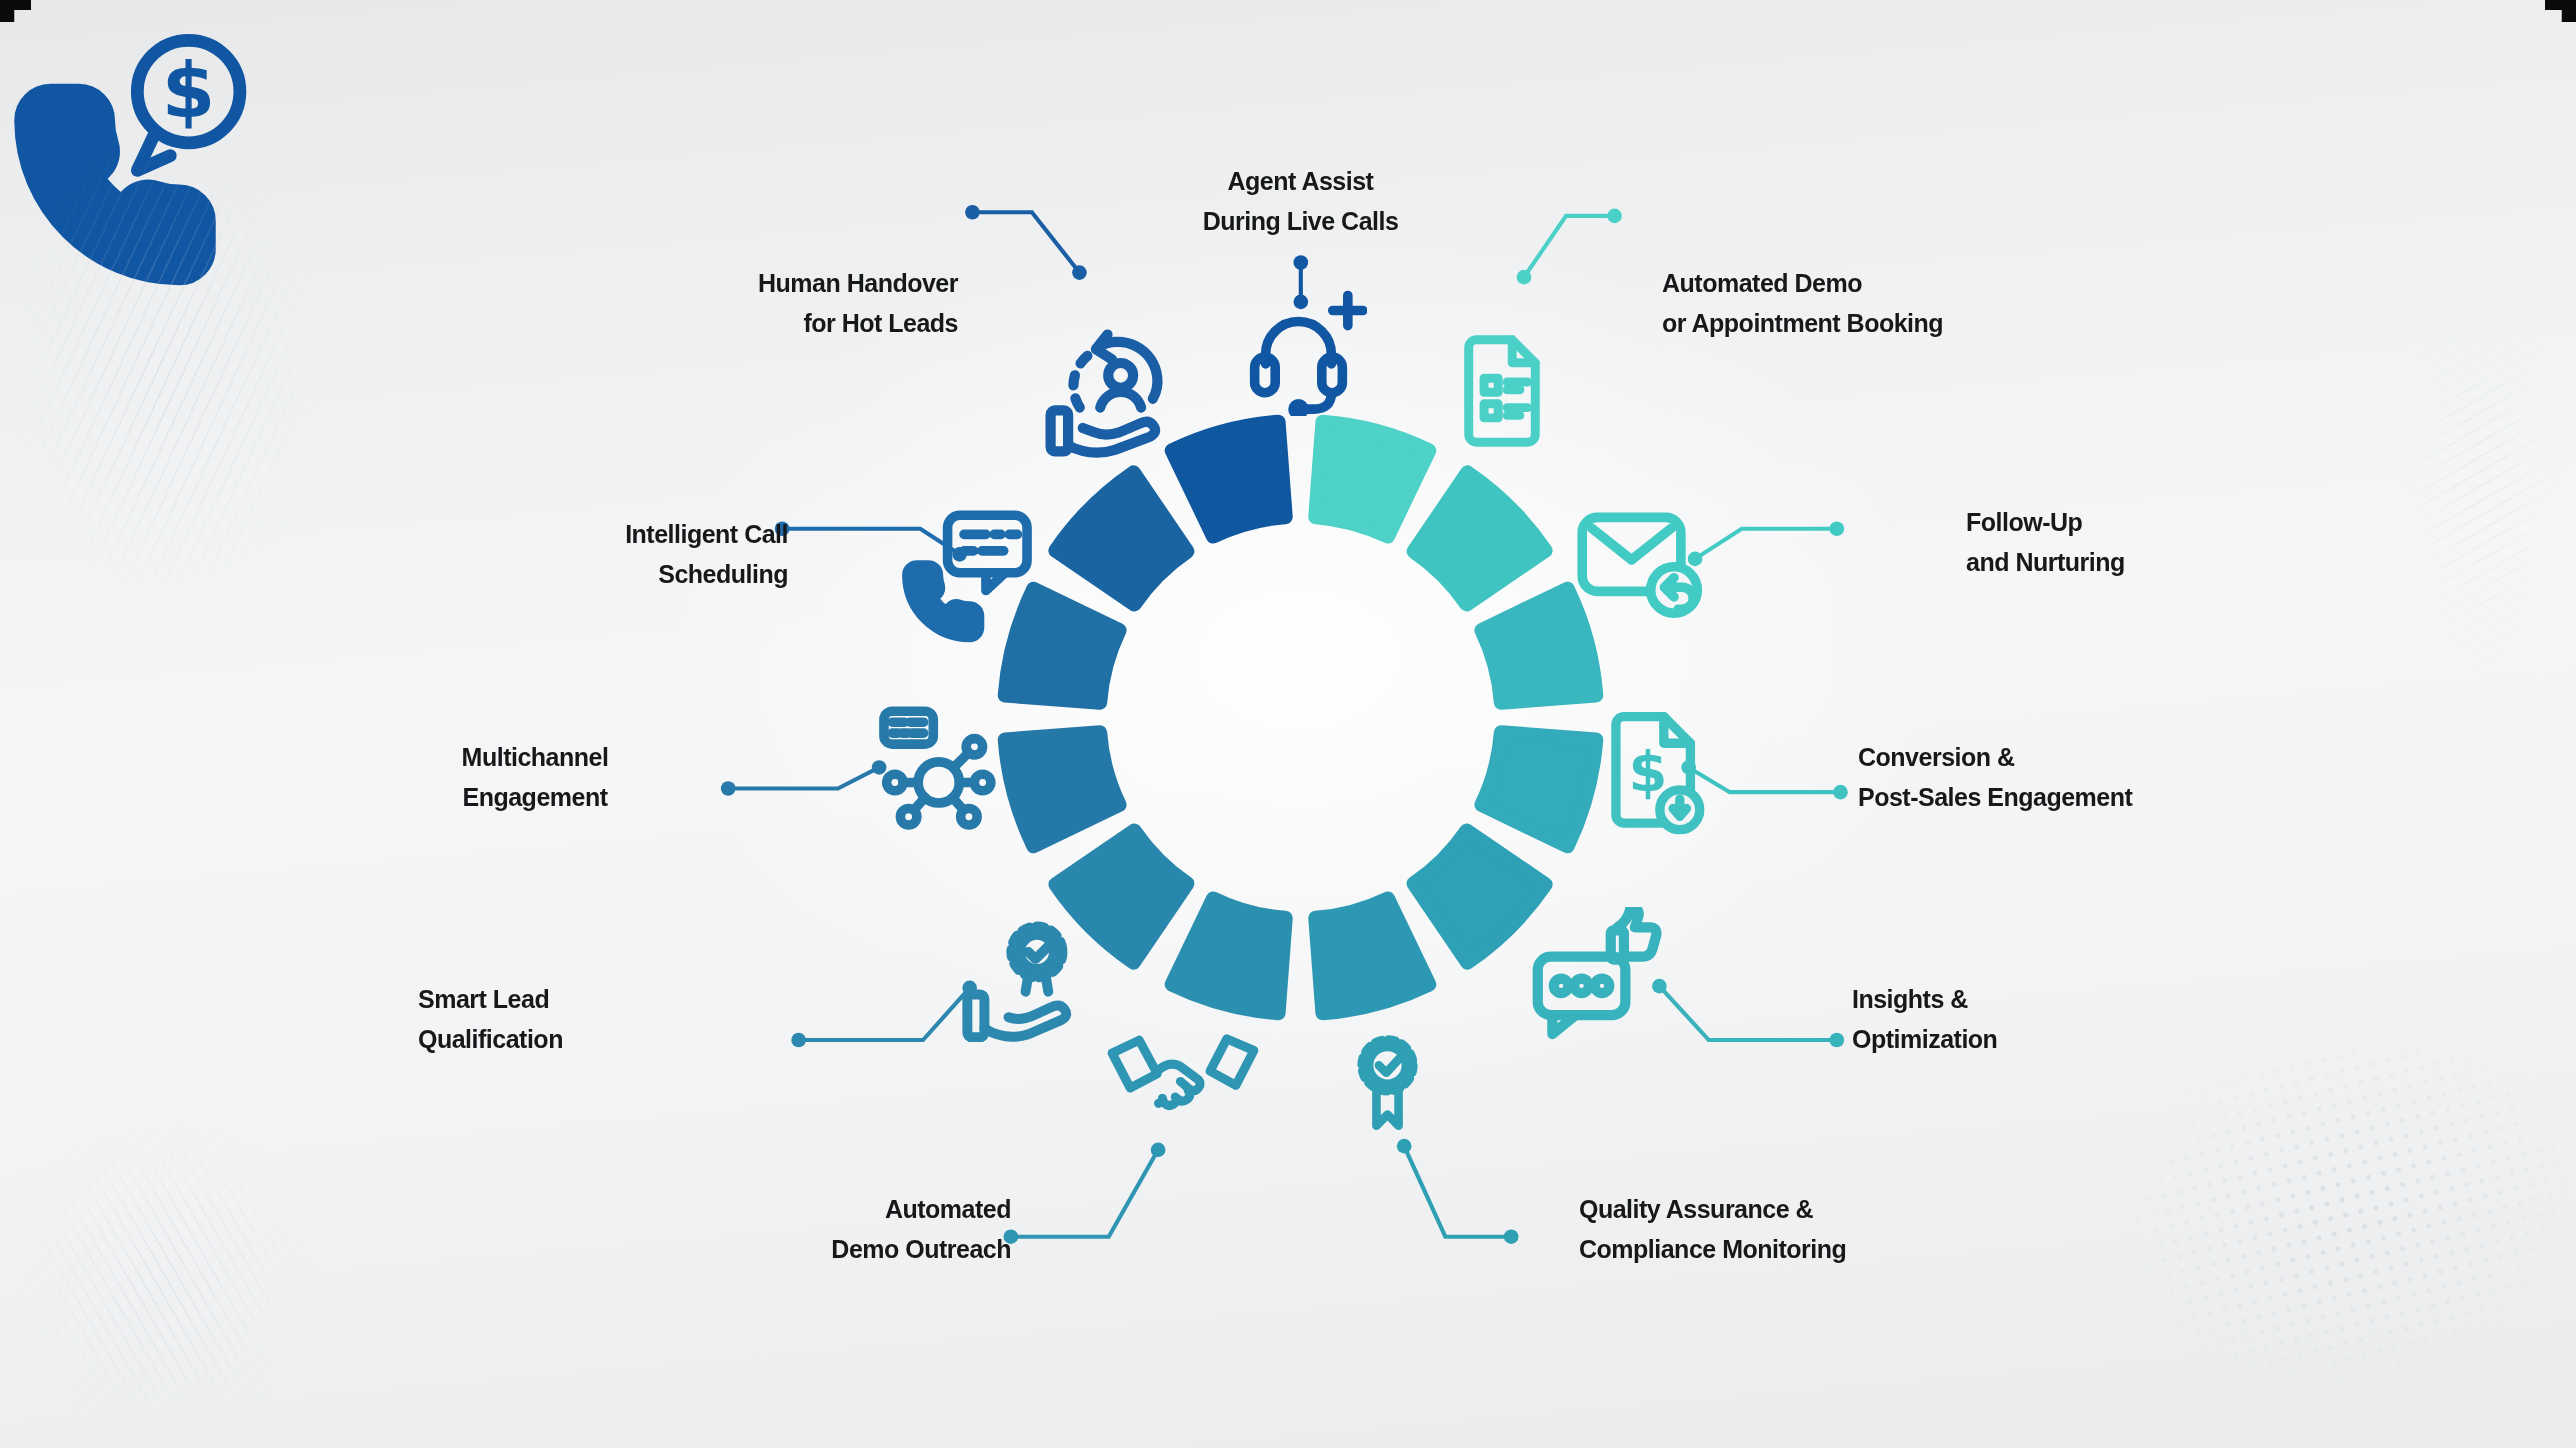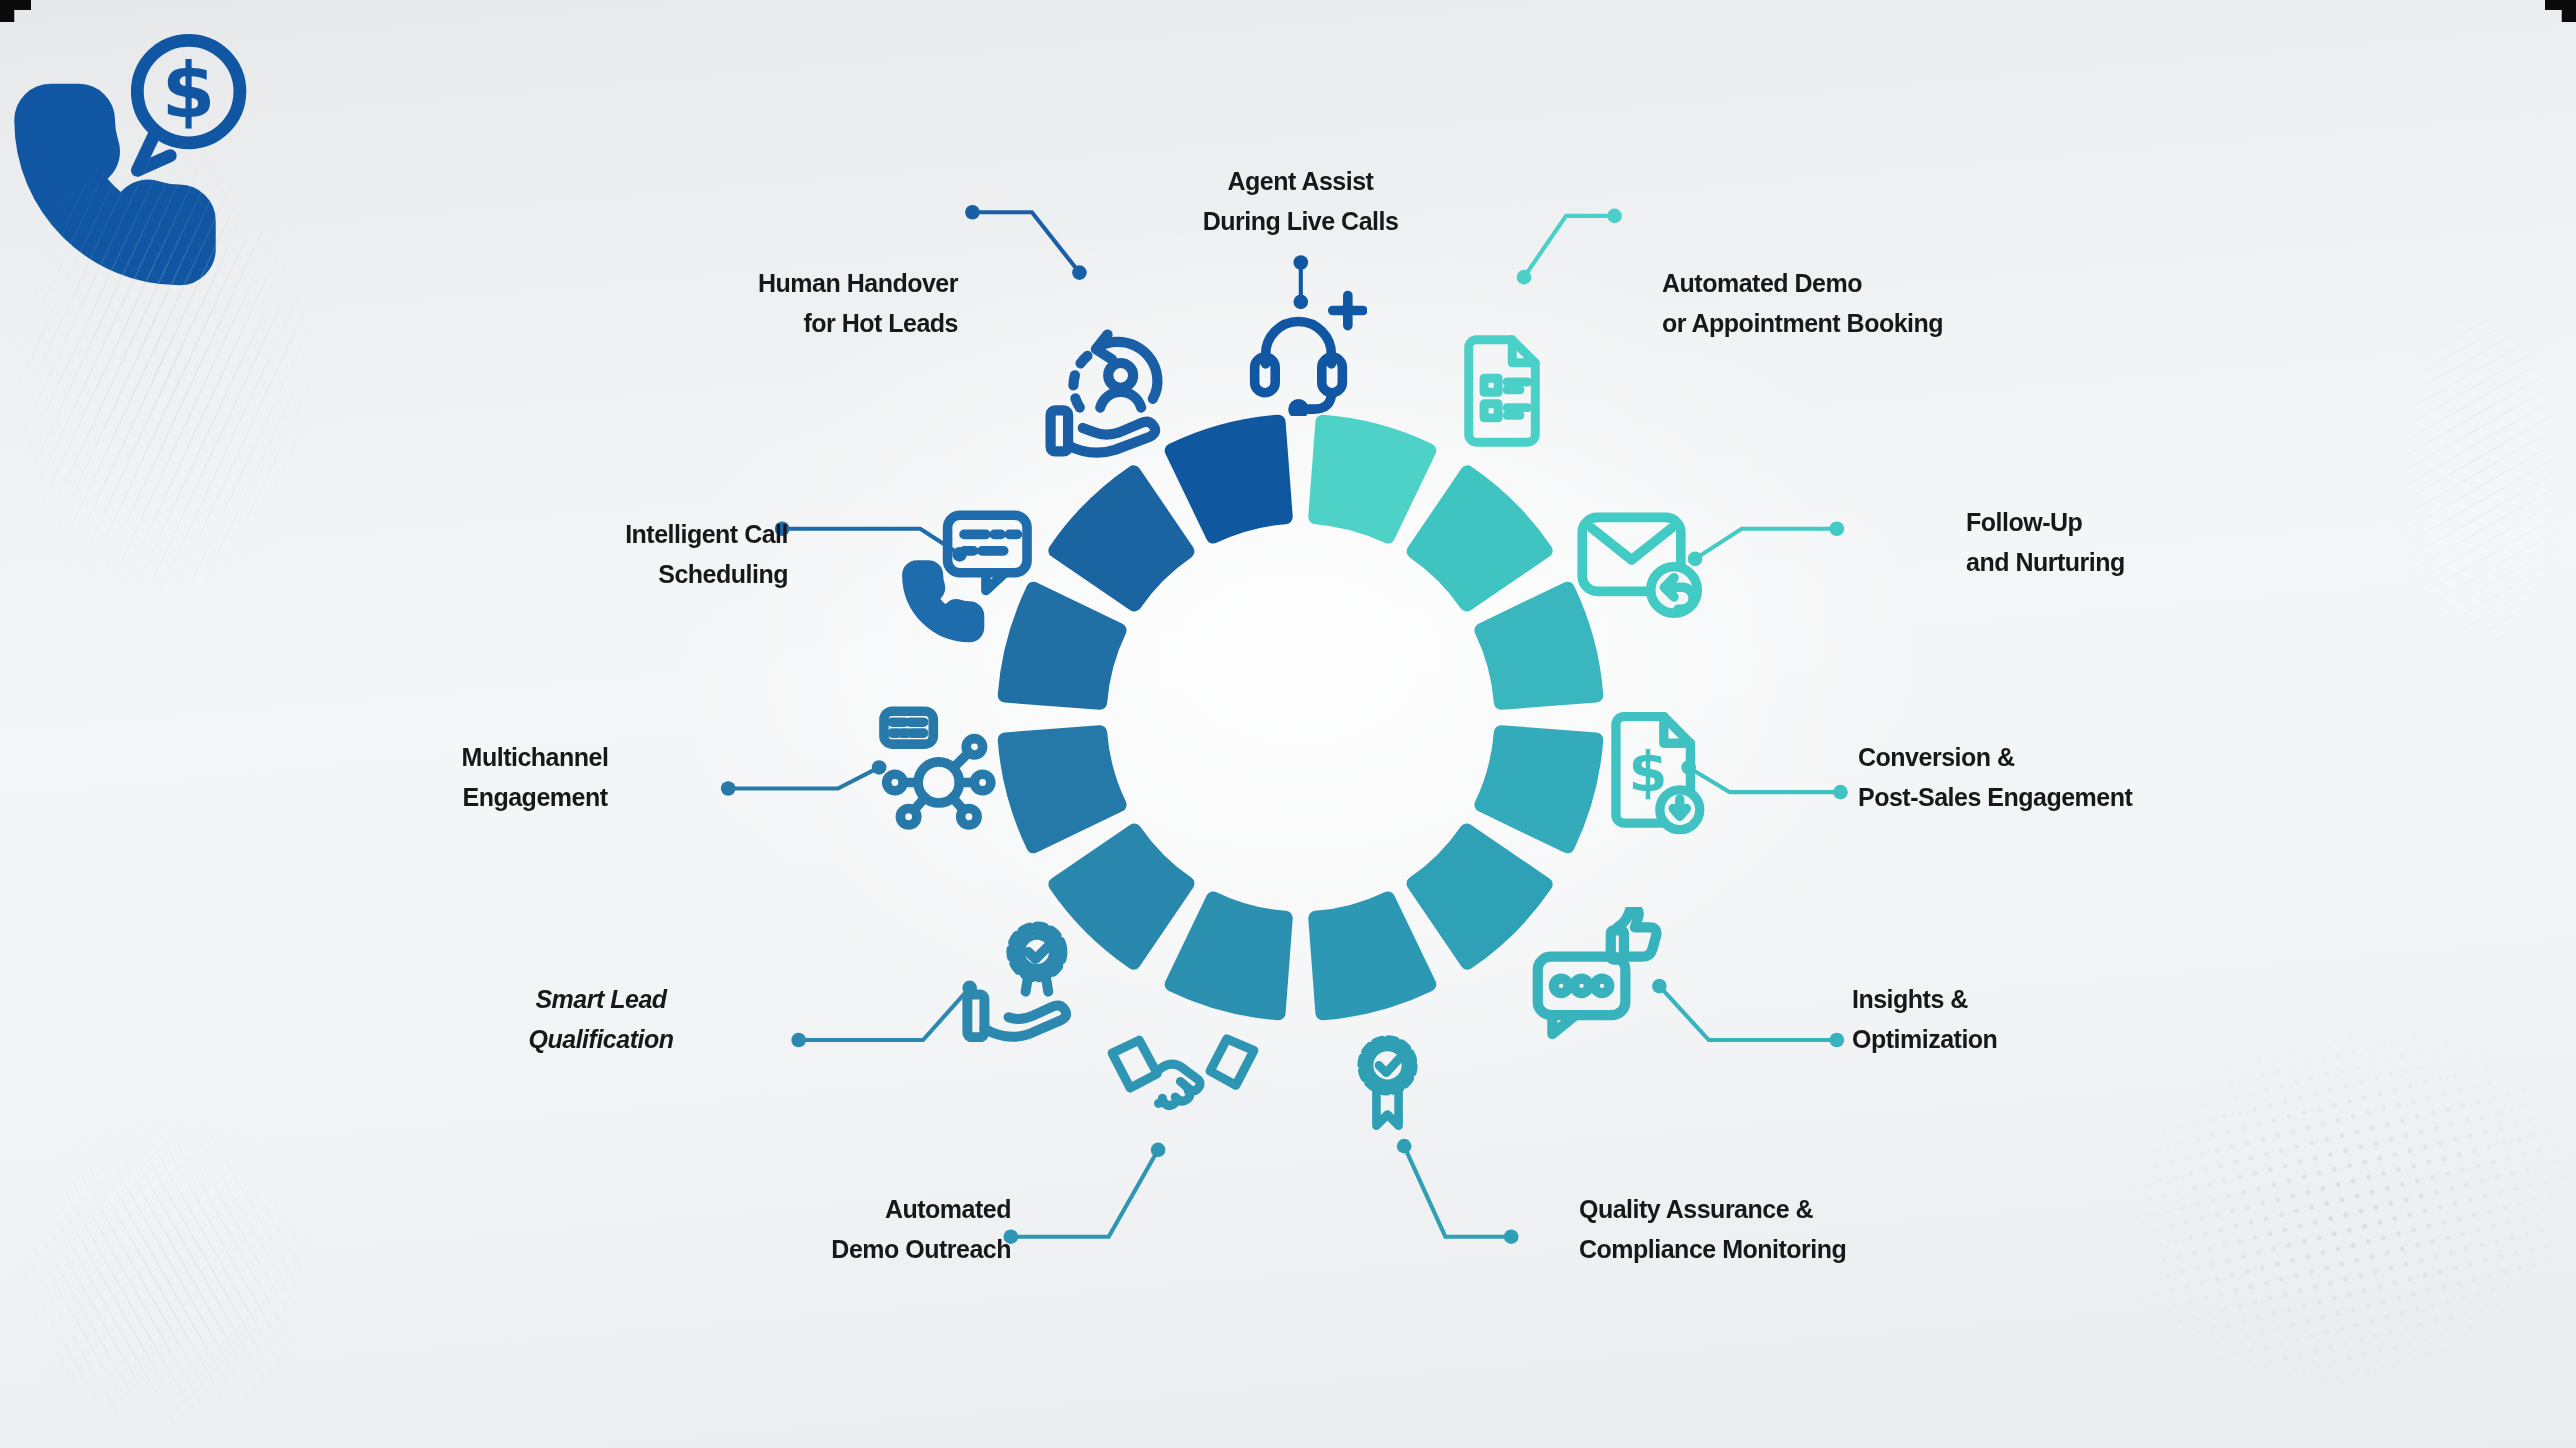--- a/index.html
+++ b/index.html
@@ -52,21 +52,21 @@
     position:absolute;font-size:25px;line-height:40px;font-weight:600;
     letter-spacing:-0.5px;color:#17181a;white-space:pre-line;
   }
   #lab-agent{left:1026px;top:161px;width:549px;text-align:center;}
   #lab-handover{left:592px;top:263px;width:366px;text-align:right;}
   #lab-demo{left:1662px;top:263px;width:585px;}
   #lab-intelligent{left:422px;top:514px;width:366px;text-align:right;}
   #lab-follow{left:1922px;top:502px;width:476px;margin-left:44px;}
   #lab-multi{left:352px;top:737px;width:366px;text-align:center;}
   #lab-conversion{left:1858px;top:737px;width:549px;}
-  #lab-smart{left:418px;top:979px;width:366px;text-align:center;font-style:italic;}
+  #lab-smart{left:418px;top:979px;width:366px;text-align:left;}
   #lab-insights{left:1852px;top:979px;width:476px;}
   #lab-outreach{left:645px;top:1189px;width:366px;text-align:right;}
   #lab-quality{left:1579px;top:1189px;width:585px;}
   
   .icon{position:absolute;}
   .ic *{fill:none;stroke:currentColor;stroke-width:7;stroke-linecap:round;stroke-linejoin:round;}
   .ic text{stroke:none;fill:currentColor;}
   .ic .fillbg{fill:#f3f5f6;}
   #ic-agent{left:1230px;top:279px;}
   #ic-handover{left:1036px;top:317px;}

